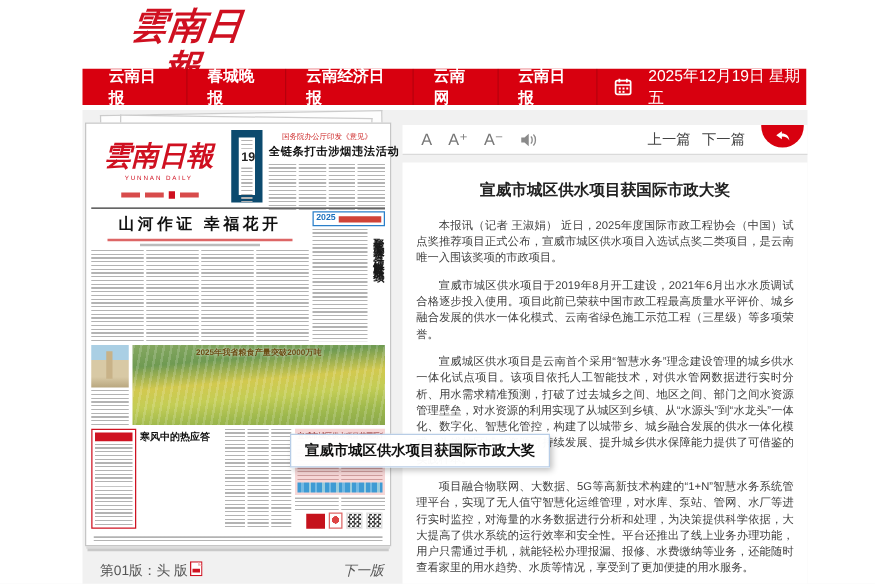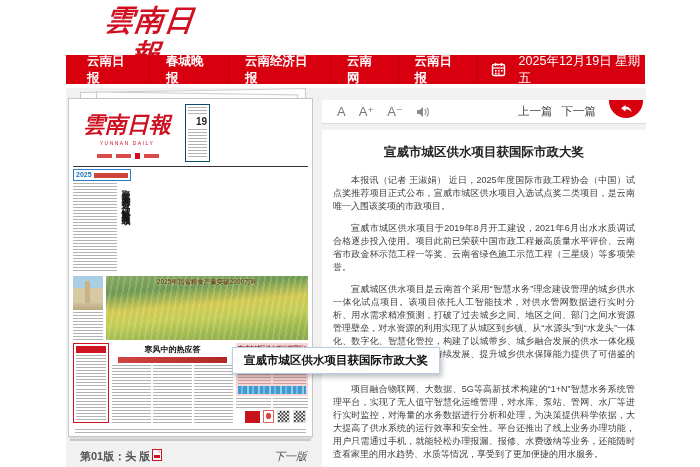--- a/index.html
+++ b/index.html
@@ -35,22 +35,22 @@
   .cols i{flex:1;display:block;}
 
   .np-mast{position:relative;height:62px;}
   .np-logo{position:absolute;left:2px;top:7px;width:104px;text-align:center;
            font-family:"DejaVu Serif",serif;font-style:italic;font-weight:bold;font-size:22px;color:#cf1020;}
   .np-logo-en{position:absolute;left:2px;top:37px;width:104px;text-align:center;font-size:5px;
               color:#cf1020;letter-spacing:1.5px;}
   .np-redtags{position:absolute;left:8px;top:50px;width:94px;display:flex;gap:4px;justify-content:center;align-items:center;}
   .np-redtags i{width:15px;height:4px;background:#d84b4b;display:block;}
   .np-redtags .seal{width:5px;height:6px;background:#cf1020;}
-  .np-datebox{position:absolute;left:112px;top:1px;width:25px;height:58px;border:1px solid #0c4a6e;
-              padding:2px;box-sizing:border-box;text-align:right;}
+  .np-datebox{position:absolute;left:112px;top:1px;width:25px;height:58px;border:6px solid #0c4a6e;
+              padding:2px;box-sizing:border-box;text-align:left;}
   .np-datebox .t{height:7px;}
   .np-day{font-size:10px;font-weight:bold;color:#222;margin:2px 0;}
   .np-datebox .b{height:28px;}
   .np-topright{position:absolute;left:142px;top:2px;right:0;}
   .np-kicker{font-size:6px;color:#c22;text-align:center;}
   .np-h1{font-size:9px;font-weight:bold;color:#111;text-align:center;margin:1px 0 3px;letter-spacing:.5px;white-space:nowrap;}
   .np-topright .cols{height:38px;}
 
   .np-rule{border-top:1.5px solid #333;margin:1px 0 2px;}
   .np-main{display:flex;gap:3px;height:104px;}
@@ -77,21 +77,21 @@
   .np-photo::after{content:"";position:absolute;inset:0;
      background:repeating-linear-gradient(100deg,rgba(255,255,255,.16) 0 2px,transparent 2px 6px);}
   .np-photo-h{position:absolute;top:2px;left:0;right:0;text-align:center;font-size:6.5px;font-weight:bold;
      color:#6b4d14;text-shadow:0 0 2px rgba(255,255,255,.85);z-index:2;white-space:nowrap;}
 
   .np-bottom{display:flex;gap:3px;margin-top:3px;height:80px;}
   .np-redboxcol{width:36px;border:1px solid #cf1322;padding:2px;box-sizing:border-box;
                 display:flex;flex-direction:column;gap:2px;}
   .rb-head{height:7px;background:#cf1322;}
   .np-redboxcol i{flex:1;display:block;}
-  .np-mid{flex:1;display:flex;flex-direction:column;}
+  .np-mid{flex:1;display:flex;flex-direction:row;}
   .np-h3{font-size:8px;font-weight:bold;text-align:center;color:#111;margin:1px 0 2px;}
   .np-midbanner{height:6px;background:linear-gradient(90deg,#d0453f,#b02722);margin:0 6px 2px;}
   .np-mid .cols{flex:1;}
   .np-right{width:72px;display:flex;flex-direction:column;gap:2px;}
   .np-pink{background:#f6d7d7;padding:2px;box-sizing:border-box;}
   .np-pink-title{font-size:5.5px;font-weight:bold;color:#8e1f1f;text-align:center;white-space:nowrap;overflow:hidden;}
   .np-pink .cols{height:32px;margin-top:1px;}
   .ftp{background:repeating-linear-gradient(180deg,#cf9d9d 0,#cf9d9d 1px,transparent 1px,transparent 3px);}
   .np-skyline{height:8px;margin-top:1px;
      background:repeating-linear-gradient(90deg,#3f9bd4 0 3px,#74b9e2 3px 5px,#3f9bd4 5px 9px,#99ccdd 9px 11px);}
@@ -99,21 +99,21 @@
   .np-logos{height:14px;display:flex;align-items:center;gap:3px;justify-content:flex-end;padding-right:2px;}
   .np-redtag2{width:15px;height:12px;background:#c5121c;display:block;}
   .np-stamp{width:9px;height:11px;border:1px solid #d66;background:radial-gradient(circle at 50% 45%,#d44 38%,#fff 40%);display:block;}
   .qr{width:11px;height:11px;border:1px solid #ddd;display:block;
       background:conic-gradient(#333 0 25%,#fff 0 50%,#333 0 75%,#fff 0) 0 0/3.6px 3.6px;}
   .np-footer{position:absolute;left:6px;right:6px;bottom:3px;height:4px;}
 
   
   .pagination{position:absolute;left:66px;top:445px;width:249px;height:22px;font-size:11px;color:#555;
               display:flex;align-items:center;}
-  .pg-current{margin-left:14px;display:flex;align-items:center;gap:2px;font-weight:bold;}
+  .pg-current{margin-left:14px;display:flex;align-items:center;gap:2px;}
   .pg-next{margin-left:auto;margin-right:8px;cursor:pointer;font-style:italic;}
 
   
   .toolbar{position:absolute;left:322px;top:100px;width:324px;height:23px;background:#fff;
            border-bottom:1px solid #dadada;display:flex;align-items:center;color:#777;}
   .tb-a{cursor:pointer;font-size:13px;margin-left:13px;line-height:22px;}
   .tb-a.first{margin-left:15px;}
   .tb-speaker{margin-left:13px;cursor:pointer;display:flex;align-items:center;}
   .tb-links{margin-left:auto;margin-right:50px;font-size:11.5px;color:#444;display:flex;gap:9px;}
   .tb-links span{cursor:pointer;}
@@ -186,23 +186,44 @@
         <i></i>
         <i></i>
         <i class="seal"></i>
         <i></i>
       </div>
     <div class="np-datebox">
       <div class="ft t"></div>
       <div class="np-day">19</div>
       <div class="ft b"></div>
     </div>
+    <div class="np-topright">
+      <div class="np-kicker">国务院办公厅印发《意见》</div>
+      <div class="np-h1">全链条打击涉烟违法活动</div>
+      <div class="cols" style="height:38px">
+          <i class="ft"></i>
+          <i class="ft"></i>
+          <i class="ft"></i>
+          <i class="ft"></i>
+        </div>
+    </div>
   </div>
   <div class="np-rule"></div>
   <div class="np-main">
+    <div class="np-main-left">
+      <div class="np-h2">山河作证 幸福花开</div>
+      <div class="np-subline"></div>
+      <div class="np-subline2"></div>
+      <div class="cols" style="height:74px">
+          <i class="ft"></i>
+          <i class="ft"></i>
+          <i class="ft"></i>
+          <i class="ft"></i>
+        </div>
+    </div>
     <div class="np-side">
       <div class="np-bluebox">
         <span class="np-blueyear">2025</span>
         <span class="np-bluebar"></span>
       </div>
       <div class="np-side-body">
         <i class="ft"></i>
         <div class="np-vert">聚焦五大赛道 破解发展瓶颈</div>
       </div>
     </div>
@@ -284,18 +305,18 @@
   <div class="tb-return">
     <svg width="13" height="11" viewBox="0 0 13 11">
         <path d="M5.5 1 1 4.2l4.5 3.2V5.2c2.8 0 4.9 1 6 3.1-.3-3.6-2.6-5.6-6-5.6z" fill="#fff"></path>
       </svg>
   </div>
 </div>
 
 <div class="article">
   <div class="article-title">宣威市城区供水项目获国际市政大奖</div>
   <p>本报讯（记者 王淑娟） 近日，2025年度国际市政工程协会（中国）试点奖推荐项目正式公布，宣威市城区供水项目入选试点奖二类项目，是云南唯一入围该奖项的市政项目。</p>
-  <p>宣威市城区供水项目于2019年8月开工建设，2021年6月出水水质调试合格逐步投入使用。项目此前已荣获中国市政工程最高质量水平评价、云南省市政金杯示范工程一等奖、云南省绿色施工示范工程（三星级）等多项荣誉。</p>
+  <p>宣威市城区供水项目于2019年8月开工建设，2021年6月出水水质调试合格逐步投入使用。项目此前已荣获中国市政工程最高质量水平评价、城乡融合发展的供水一体化模式、云南省绿色施工示范工程（三星级）等多项荣誉。</p>
   <p>宣威城区供水项目是云南首个采用“智慧水务”理念建设管理的城乡供水一体化试点项目。该项目依托人工智能技术，对供水管网数据进行实时分析、用水需求精准预测，打破了过去城乡之间、地区之间、部门之间水资源管理壁垒，对水资源的利用实现了从城区到乡镇、从“水源头”到“水龙头”一体化、数字化、智慧化管控，构建了以城带乡、城乡融合发展的供水一体化模式，为维护区域水资源可持续发展、提升城乡供水保障能力提供了可借鉴的实践样本。</p>
   <p>项目融合物联网、大数据、5G等高新技术构建的“1+N”智慧水务系统管理平台，实现了无人值守智慧化运维管理，对水库、泵站、管网、水厂等进行实时监控，对海量的水务数据进行分析和处理，为决策提供科学依据，大大提高了供水系统的运行效率和安全性。平台还推出了线上业务办理功能，用户只需通过手机，就能轻松办理报漏、报修、水费缴纳等业务，还能随时查看家里的用水趋势、水质等情况，享受到了更加便捷的用水服务。</p>
 </div>
 
 <div class="tooltip">宣威市城区供水项目获国际市政大奖</div>
 
 </body></html>

